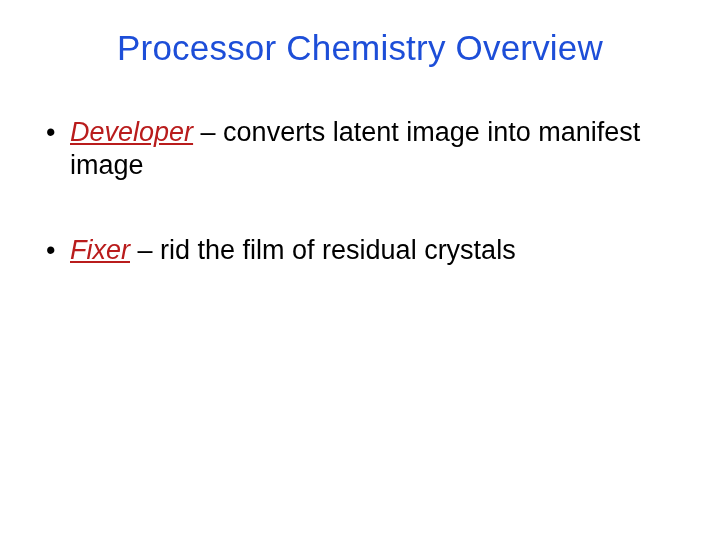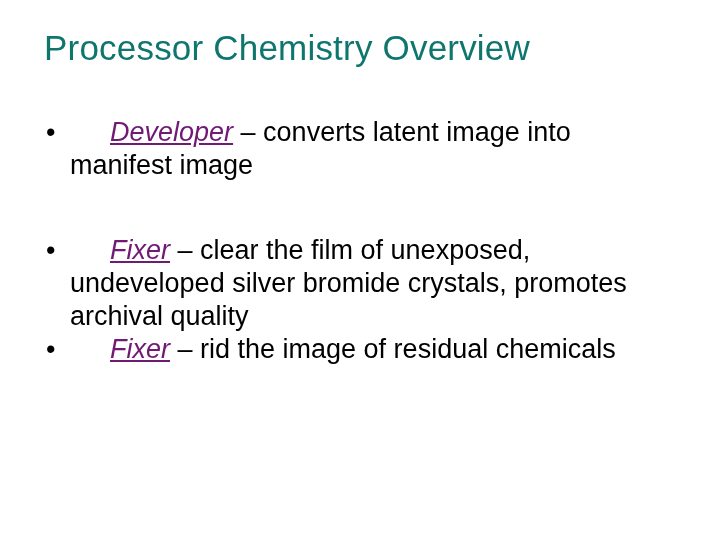--- a/index.html
+++ b/index.html
@@ -1,35 +1,32 @@
 <!DOCTYPE html>
 <html><head>
 <meta charset="utf-8">
 <style>
   * { margin: 0; padding: 0; box-sizing: border-box; }
   html, body { width: 720px; height: 540px; background: #ffffff; font-family: Arial, Helvetica, sans-serif; }
   .slide { width: 720px; height: 540px; padding: 28px 44px 40px 44px; position: relative; }
-  .title { font-size: 35px; color: #0f766e; text-align: left; margin-bottom: 48px; font-weight: normal; letter-spacing: 0.2px; }
+  .title { font-size: 35px; color: #1d4ed8; text-align: center; margin-bottom: 48px; font-weight: normal; letter-spacing: 0.2px; }
   .bullets { list-style: none; }
   .bullets li { position: relative; padding-left: 26px; margin-bottom: 0; color: #000; font-size: 27px; line-height: 1.22; }
   .bullets li::before { content: "•"; position: absolute; left: 2px; top: 0; font-size: 27px; color: #000; }
   .gap { height: 52px; }
-  .term { color: #701a75; font-style: italic; text-decoration: underline; margin-left: 40px; }
+  .term { color: #b91c1c; font-style: italic; text-decoration: underline; }
   .desc { color: #000; }
 </style>
 </head>
 <body>
 
 <div class="slide">
   <h1 class="title">Processor Chemistry Overview</h1>
   <ul class="bullets">
     <li>
       <span class="term">Developer</span><span class="desc"> – converts latent image into manifest image</span>
     </li>
     <div class="gap"></div>
     <li>
-      <span class="term">Fixer</span><span class="desc"> – clear the film of unexposed, undeveloped silver bromide crystals, promotes archival quality</span>
-    </li>
-    <li>
-      <span class="term">Fixer</span><span class="desc"> – rid the image of residual chemicals</span>
+      <span class="term">Fixer</span><span class="desc"> – rid the film of residual crystals</span>
     </li>
   </ul>
 </div>
 
 </body></html>

